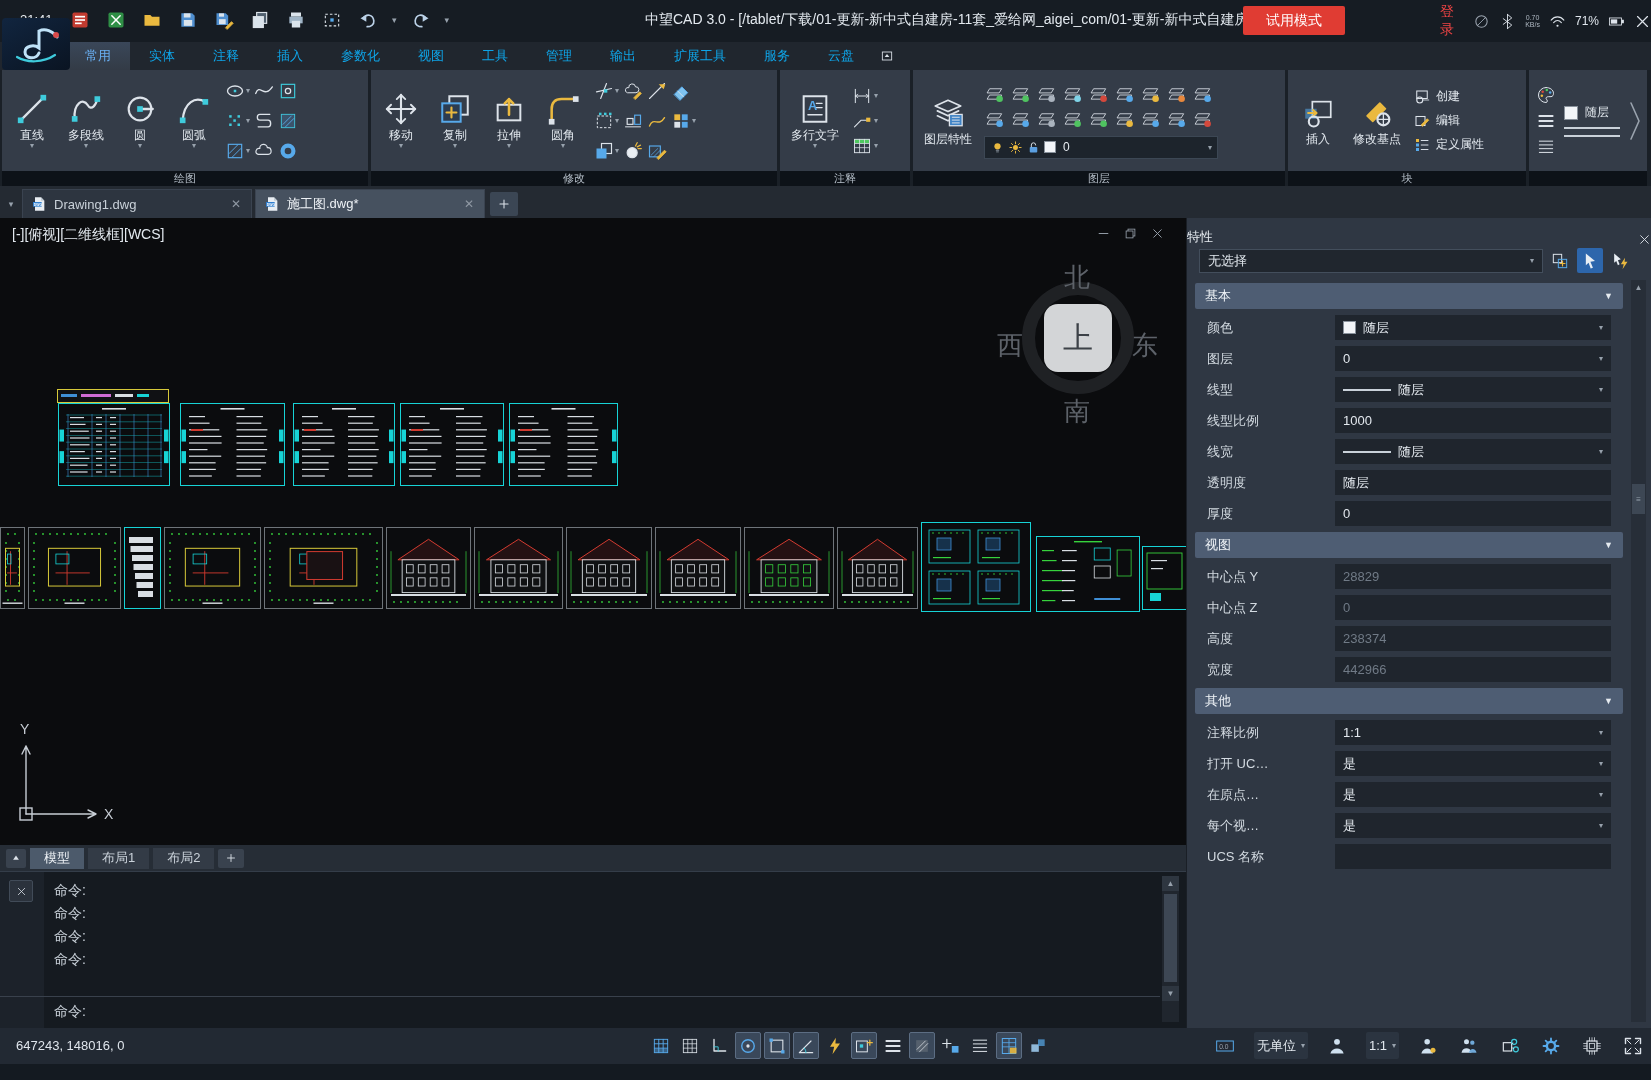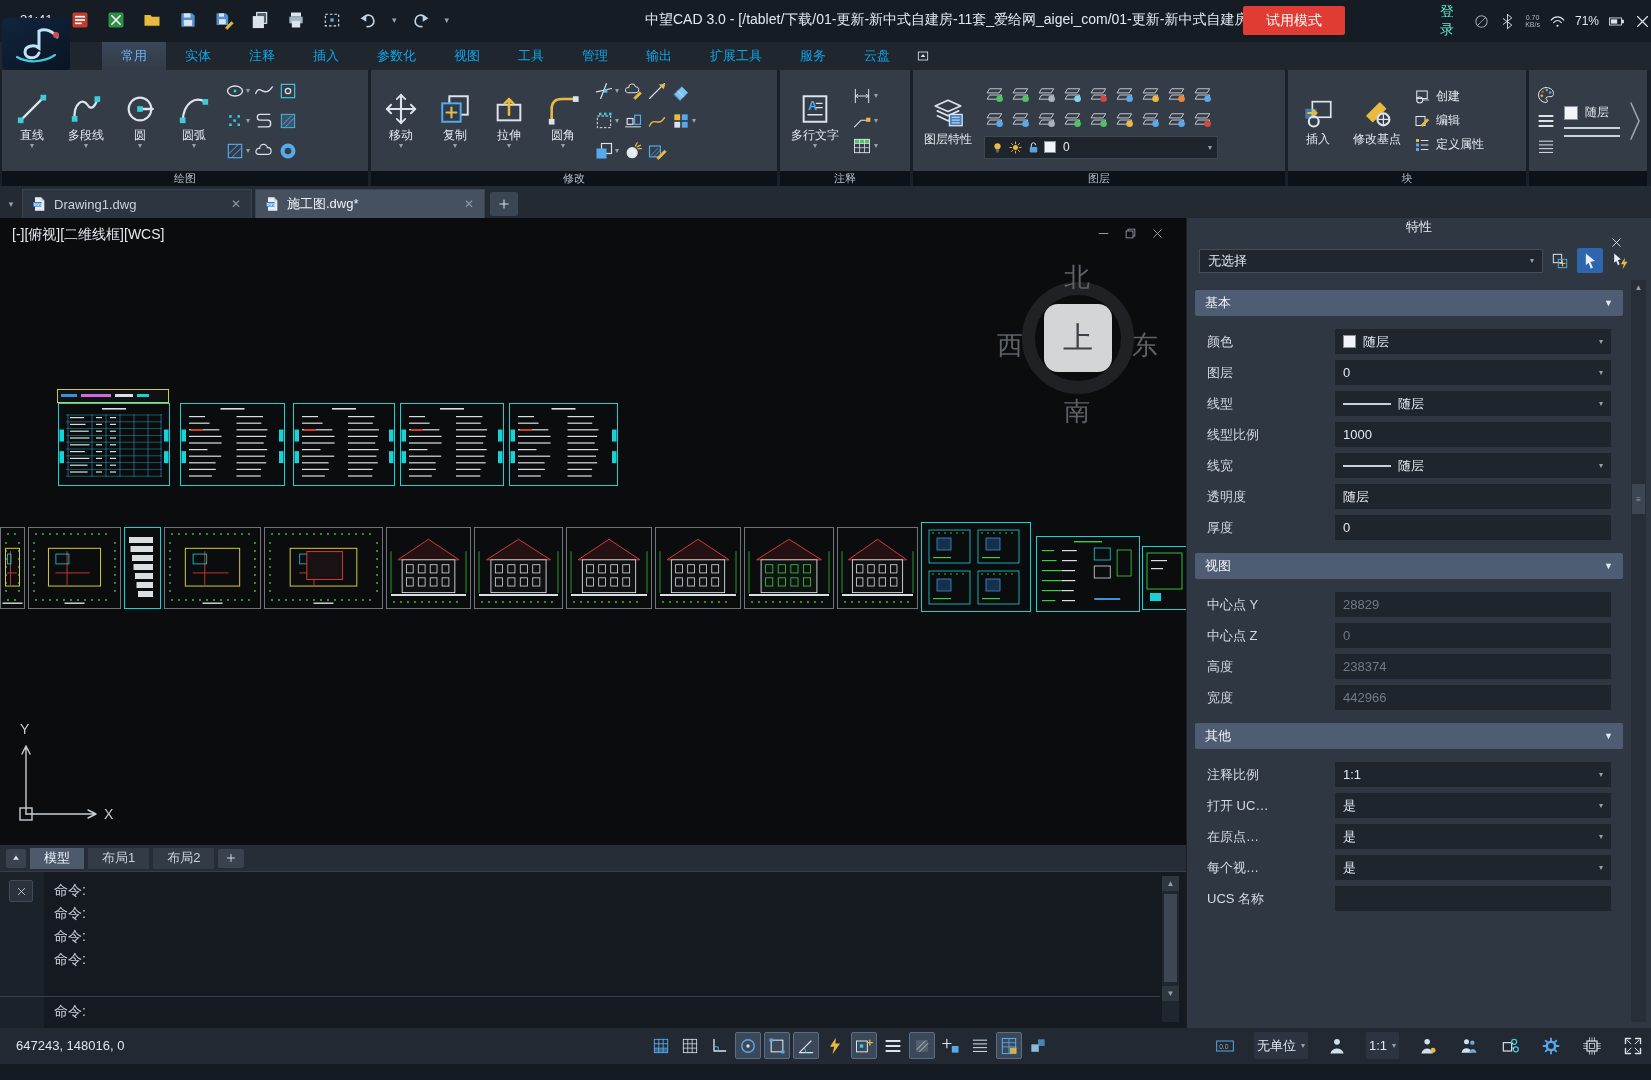--- a/index.html
+++ b/index.html
@@ -14,29 +14,29 @@
   .tb-icons { position:absolute; left:68px; top:8px; display:flex; gap:12px; align-items:center; }
   .tb-icons .tbi { width:24px; height:24px; display:flex; align-items:center; justify-content:center; }
   .tb-icons .tbi svg { width:20px; height:20px; }
   .tb-caret { color:#97a1ac; font-size:9px; }
   .tb-title { position:absolute; left:645px; top:11px; width:600px; white-space:nowrap; overflow:hidden;
     color:#e3e9ef; font-size:14px; }
   .trial { position:absolute; left:1243px; top:6px; width:102px; height:29px; background:#e03c33;
     color:#fff; font-size:14px; display:flex; align-items:center; justify-content:center; border-radius:2px; }
   .tb-right { position:absolute; left:1440px; top:0; height:42px; display:flex; align-items:center; gap:9px; }
   .tb-right .tbi svg { width:17px; height:17px; }
-  .tb-login { color:#5eead4; font-size:14px; }
+  .tb-login { color:#ef4444; font-size:14px; }
   .tb-speed { display:flex; flex-direction:column; line-height:7px; font-size:7px; color:#aeb7c1; text-align:center; }
   .tb-batt { color:#dfe5ec; font-size:12px; }
 
   
   .logo { position:absolute; left:2px; top:18px; width:68px; height:52px; border-radius:4px;
     background:linear-gradient(150deg,#11253f,#0a1422); z-index:5; display:flex; align-items:center; justify-content:center; }
   .tabrow { position:absolute; left:0; top:42px; width:1651px; height:28px; background:#20262e; display:flex;
-    align-items:stretch; padding-left:102px; }
+    align-items:stretch; padding-left:66px; }
   .rtab { padding:0 19px; display:flex; align-items:center; color:#0ea5e9; font-size:13px; cursor:default; }
   .rtab.active { background:linear-gradient(#3a4759,#333b46); color:#6ab0f3; }
   .rtab-corner { margin-left:6px; display:flex; align-items:center; }
   .rtab-corner svg { width:16px; height:16px; }
 
   
   .ribbon { position:absolute; left:0; top:70px; width:1651px; height:116px; background:#1a2027;
     display:flex; gap:3px; padding:0 2px; }
   .panel { background:#343c48; display:flex; flex-direction:column; height:116px; }
   .panel-body { flex:1; display:flex; align-items:center; padding:4px 7px; gap:8px; }
@@ -126,33 +126,33 @@
   .sb-tog svg { width:20px; height:20px; }
   .sb-tog.active { background:#3a485a; border-color:#5c6d83; }
   .sb-right { position:absolute; right:6px; top:4px; display:flex; gap:17px; align-items:center; height:27px; }
   .sb-right .sb-tog { width:24px; }
   .sb-lbl { color:#e3e9ef; font-size:13px; display:flex; align-items:center; gap:5px; padding:0 3px; height:27px; background:#2c3622;
     background:#2b3440; border-radius:2px; }
   .bottomstrip { position:absolute; left:0; top:1064px; width:1651px; height:16px; background:#141a21; }
 
   
   .props { position:absolute; left:1186px; top:218px; width:465px; height:810px; background:#2f3743; border-left:1px solid #1a1f26; }
-  .pp-header { height:28px; display:flex; align-items:center; padding:0 28px; color:#e6ebf0; font-size:13px;flex-direction:column; }
+  .pp-header { height:28px; display:flex; align-items:flex-end; padding:0 0; color:#e6ebf0; font-size:13px; }
   .pp-close { margin-left:auto; }
   .pp-close svg { width:13px; height:13px; }
   .pp-selrow { display:flex; align-items:center; gap:4px; padding:2px 10px 6px 12px; }
   .pp-combo { width:344px; height:24px; background:#20262e; border:1px solid #434e5c; display:flex; align-items:center;
     padding:0 8px; color:#e3e9ef; font-size:13px;gap:36px; }
   .pp-combo .caret { margin-left:auto; }
   .pp-selbtn { width:26px; height:25px; display:flex; align-items:center; justify-content:center; border-radius:2px; }
   .pp-selbtn svg { width:20px; height:20px; }
   .pp-selbtn.hl { background:#2d66ac; }
   .pp-body { position:absolute; left:8px; top:62px; width:428px; }
   .pp-sechdr { height:26px; background:#4e5d73; border-radius:2px; display:flex; align-items:center; padding:0 10px;
-    color:#f0f4f8; font-size:13px; margin:10px 0; }
+    color:#f0f4f8; font-size:13px; margin:3px 0; }
   .pp-sechdr .caret { margin-left:auto; color:#e6ebf0; font-size:9px; }
   .pp-row { height:31px; display:flex; align-items:center; }
   .pp-rlabel { width:140px; padding-left:12px; color:#d3dae1; font-size:13px; }
   .pp-field { width:276px; height:25px; background:#1f252d; display:flex; align-items:center; padding:0 8px; gap:7px;
     color:#e3e8ee; font-size:13px; }
   .pp-field.dim { color:#707a86; }
   .pp-field .caret { margin-left:auto; }
   .pp-swatch { width:13px; height:13px; background:#f2f5f8; border:1px solid #88919b; }
   .pp-linesw { width:48px; height:2px; background:#c9d1d9; }
   .pp-scroll { position:absolute; left:444px; top:62px; width:15px; height:742px; background:#272e38; }

